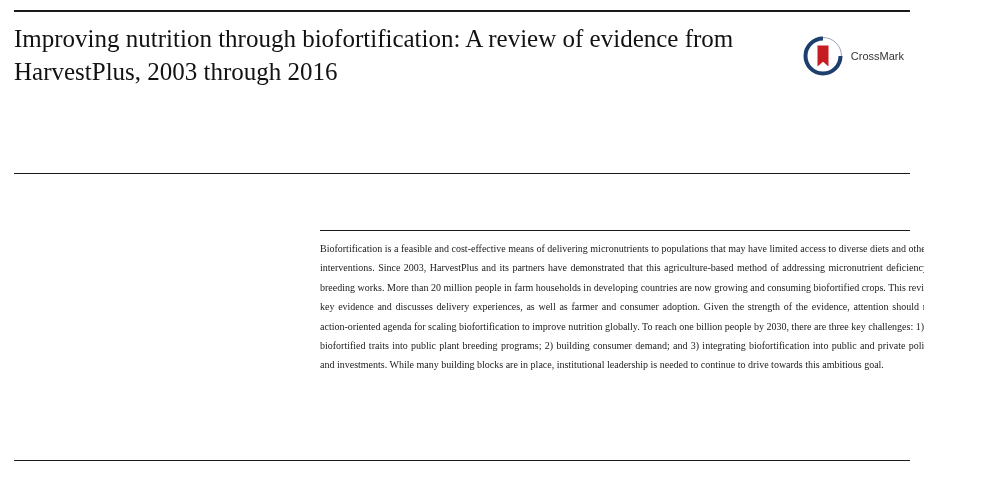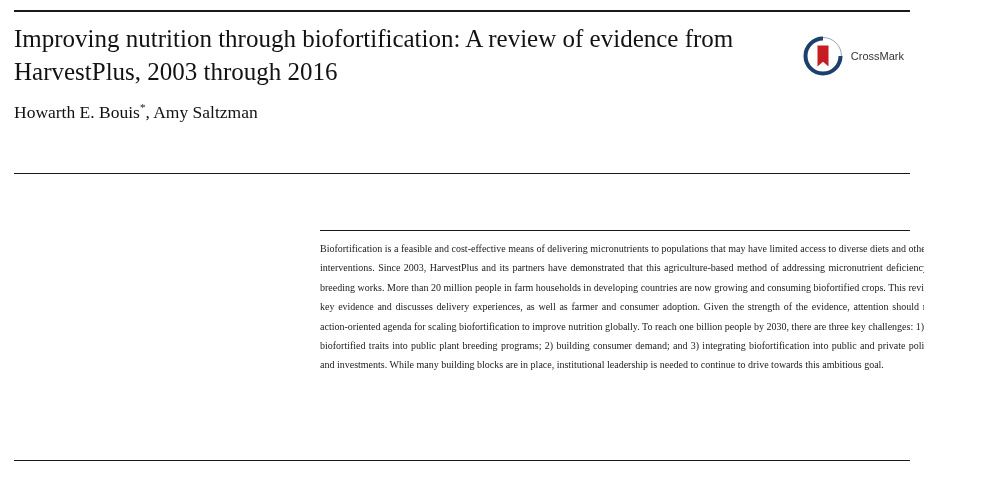--- a/index.html
+++ b/index.html
@@ -104,21 +104,20 @@
     <span class="cm-icon">
       <svg viewBox="0 0 40 40" width="40" height="40" aria-hidden="true">
         <circle cx="20" cy="20" r="18.5" fill="#ffffff" stroke="#9aa7b8" stroke-width="1"></circle>
         <path d="M20 2.5 A17.5 17.5 0 1 0 37.5 20" fill="none" stroke="#1d3f6e" stroke-width="4"></path>
         <path d="M14.5 9.5 h11 v21 l-5.5 -4.8 -5.5 4.8 z" fill="#c61d23"></path>
       </svg>
     </span>
     <span class="cm-label">CrossMark</span>
   </div>
 
-  <div class="authors"><span>Howarth E. Bouis</span><sup>*</sup><span>, </span><span>Amy Saltzman</span></div>
 
 
   <div class="rule rule-mid"></div>
 
 
   <div class="rule rule-abstract"></div>
 
   <p class="abstract-text">Biofortification is a feasible and cost-effective means of delivering micronutrients to populations that may have limited access to diverse diets and other micronutrient interventions. Since 2003, HarvestPlus and its partners have demonstrated that this agriculture-based method of addressing micronutrient deficiency through plant breeding works. More than 20 million people in farm households in developing countries are now growing and consuming biofortified crops. This review summarizes key evidence and discusses delivery experiences, as well as farmer and consumer adoption. Given the strength of the evidence, attention should now shift to an action-oriented agenda for scaling biofortification to improve nutrition globally. To reach one billion people by 2030, there are three key challenges: 1) mainstreaming biofortified traits into public plant breeding programs; 2) building consumer demand; and 3) integrating biofortification into public and private policies, programs, and investments. While many building blocks are in place, institutional leadership is needed to continue to drive towards this ambitious goal.</p>
 
   <div class="rule rule-bottom"></div>

